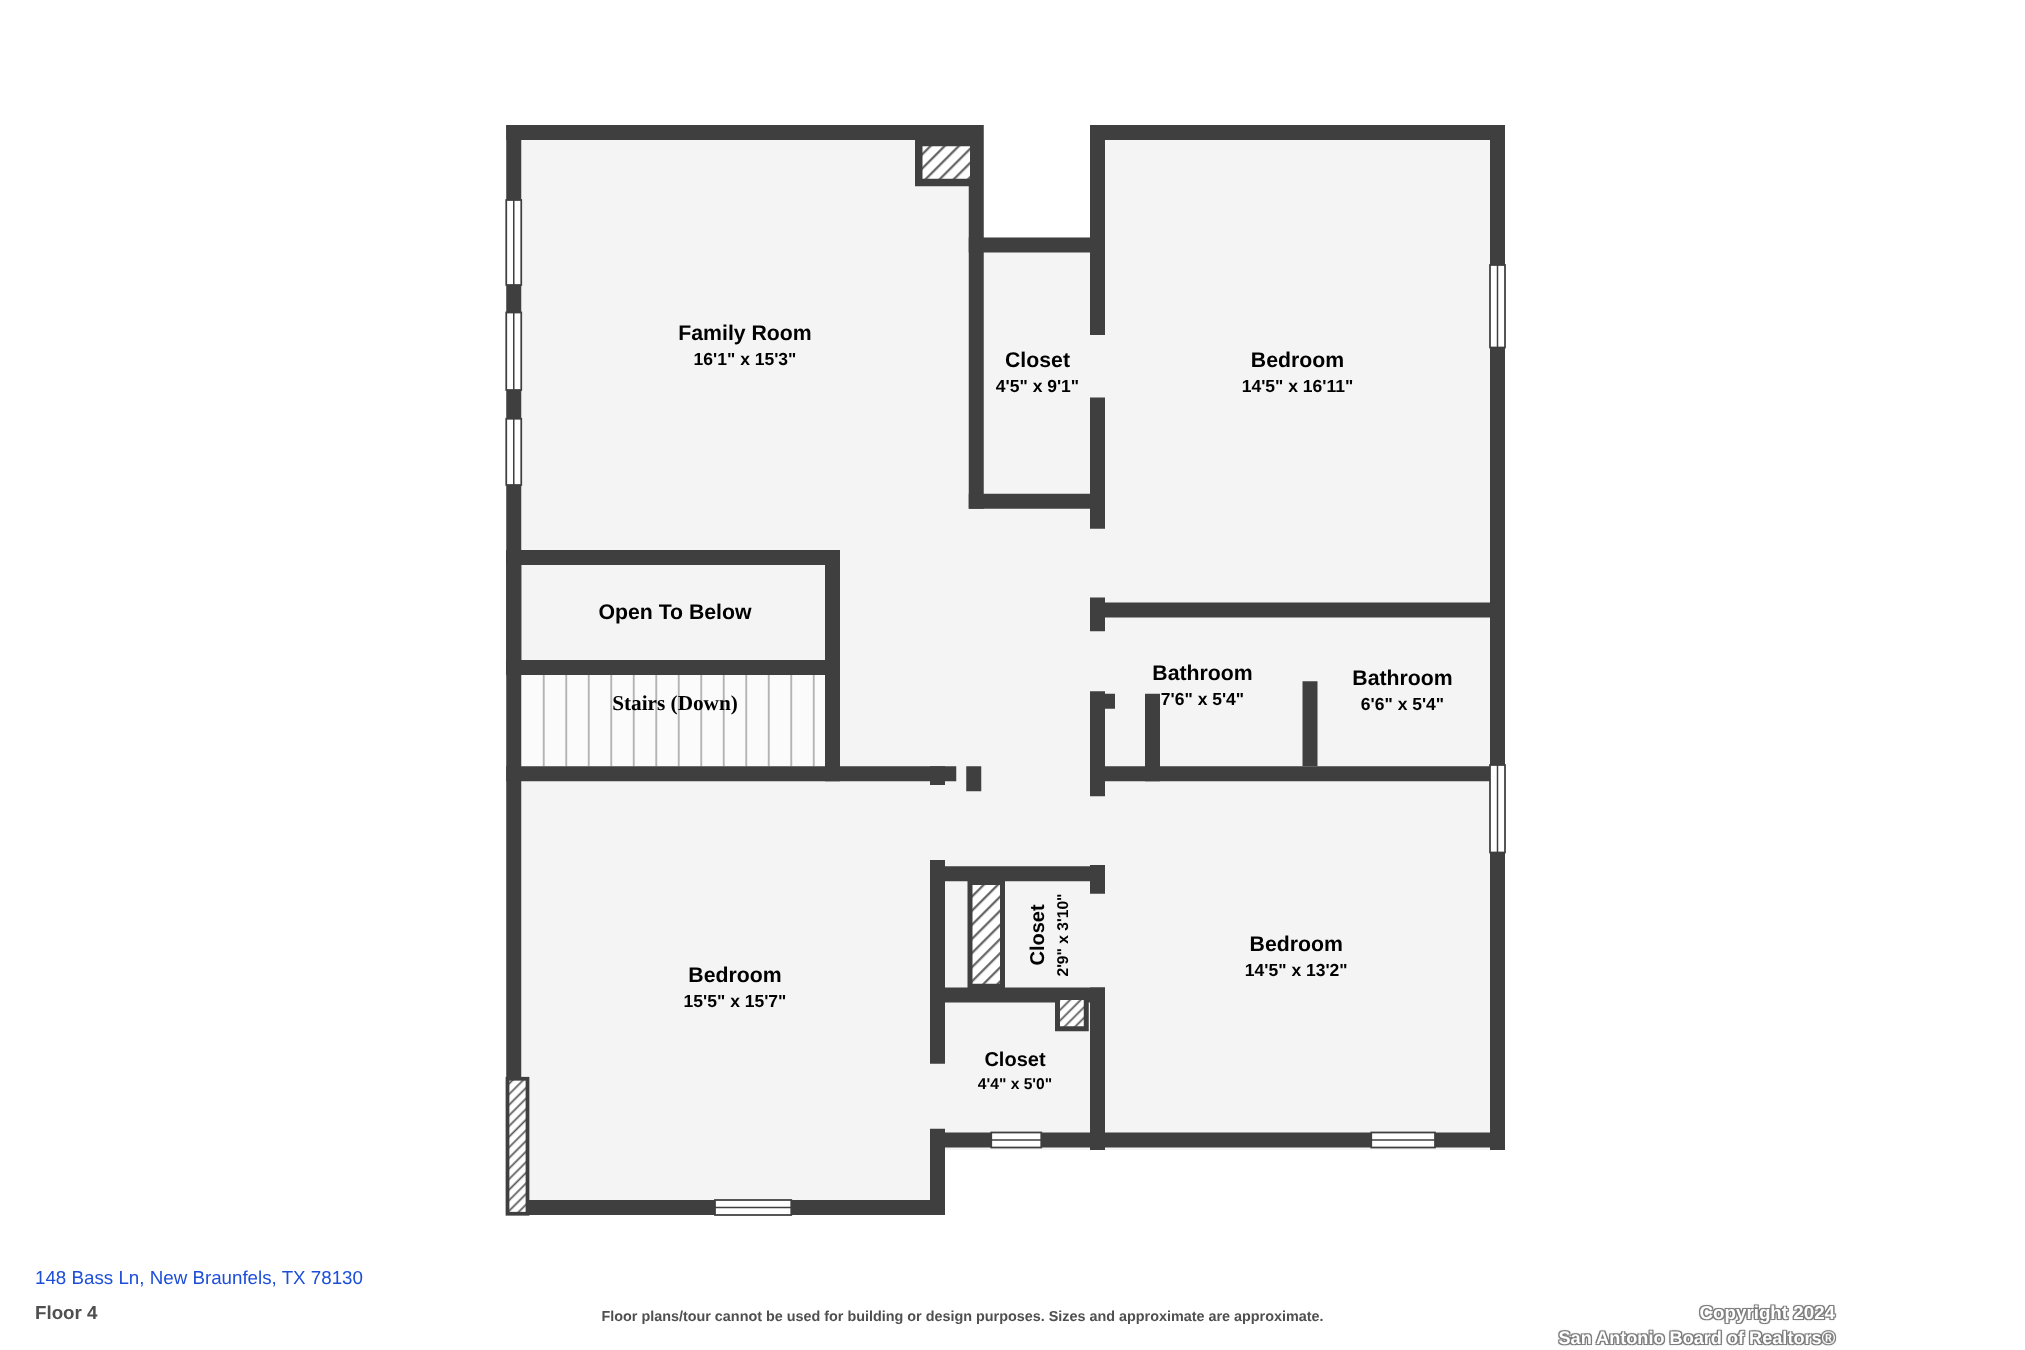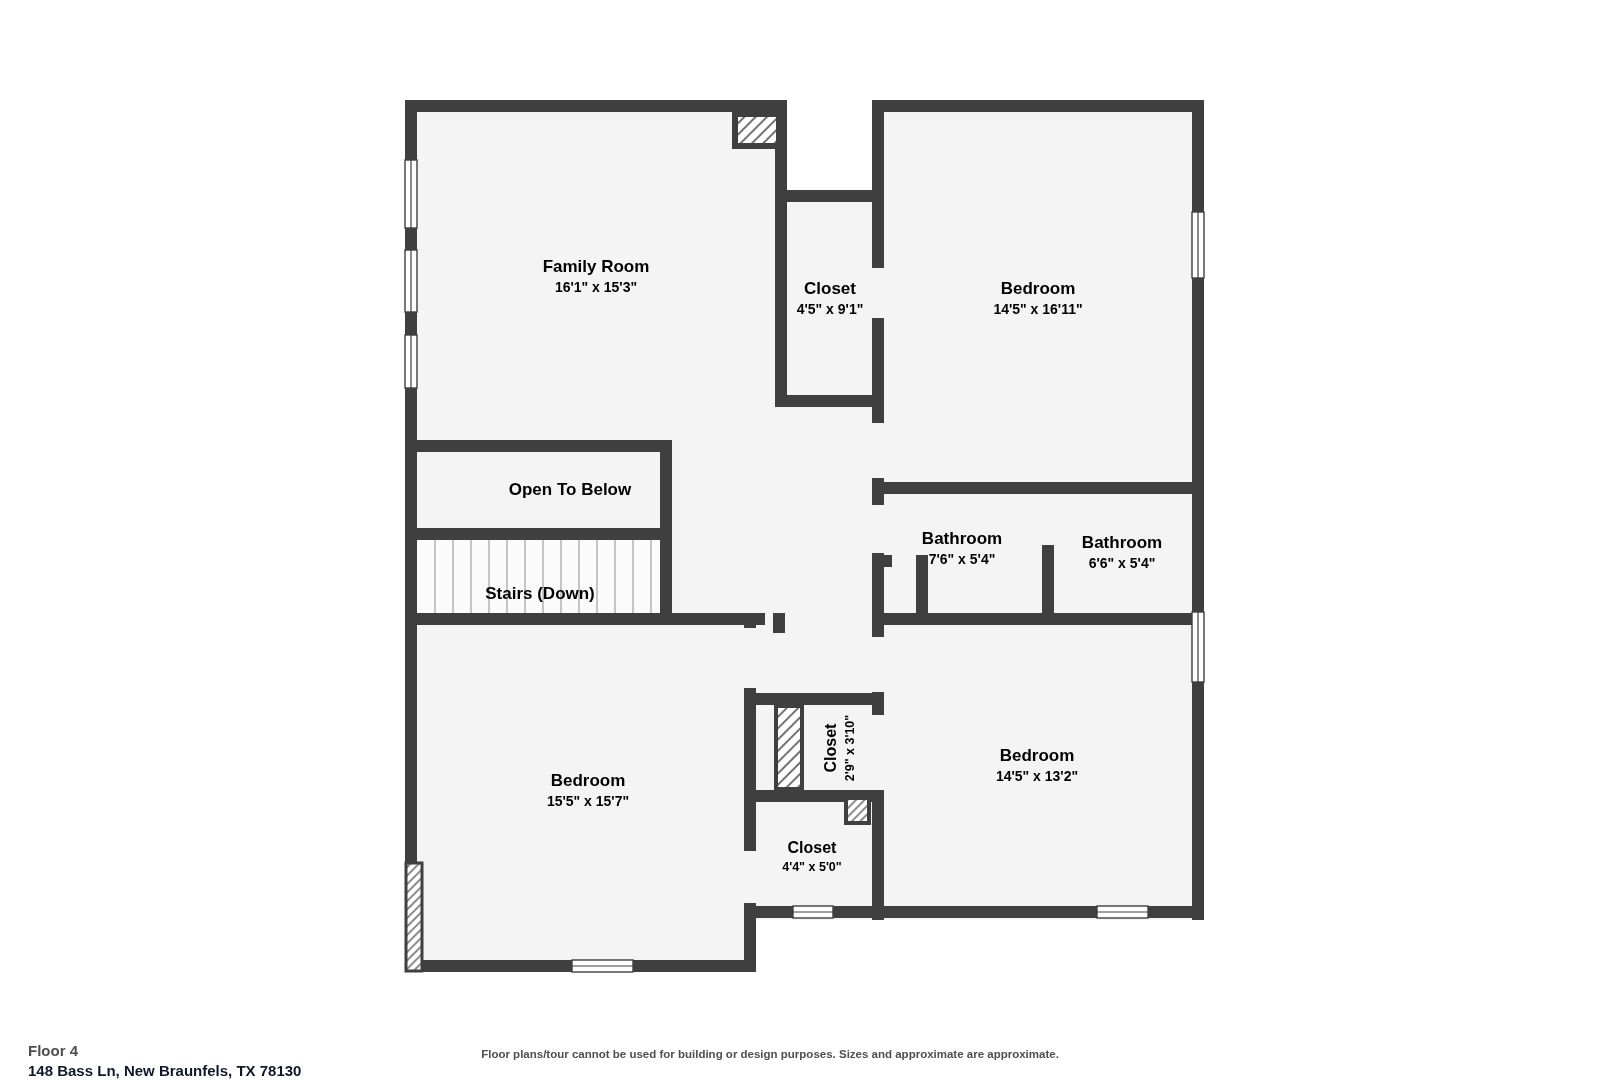--- a/index.html
+++ b/index.html
@@ -7,21 +7,21 @@
         font-family:"Liberation Sans",sans-serif;}
   #plan-svg{position:absolute;left:0;top:0;width:1620px;height:1080px;}
   .room-label{position:absolute;transform:translate(-50%,-50%);text-align:center;
 entity    color:#4a4a4a;font-weight:700;white-space:nowrap;line-height:1.3;}
   .room-label .nm{display:block;font-size:17px;}
   .room-label .dm{display:block;font-size:14px;}
   .room-label.small .nm{font-size:16px;}
   .room-label.small .dm{font-size:12.5px;}
   .room-label.rot{transform:translate(-50%,-50%) rotate(-90deg);}
   .single{font-size:17px;}
-  .addr-line{position:absolute;left:28px;top:1014px;font-size:15px;font-weight:700;color:#0f172a;margin-top:48px;}
+  .addr-line{position:absolute;left:28px;top:1014px;font-size:15px;font-weight:400;color:#1d4ed8;}
   .floor-line{position:absolute;left:28px;top:1042px;font-size:15px;font-weight:700;color:#4f4f4f;}
   .disclaimer{position:absolute;left:770px;top:1048px;transform:translateX(-50%);
               font-size:11.5px;font-weight:700;color:#4f4f4f;white-space:nowrap;}
   .copyright{position:absolute;right:4px;top:1040px;text-align:right;line-height:1.4;
              font-weight:800;color:#ffffff;
              text-shadow:-1px -1px 0 #7d7d7d,1px -1px 0 #7d7d7d,-1px 1px 0 #7d7d7d,
                           1px 1px 0 #7d7d7d,0 0 2px #7d7d7d;}
   .copyright .l1{font-size:15px;display:block;}
   .copyright .l2{font-size:14.5px;display:block;}
 </style>
@@ -146,24 +146,24 @@
     <span class="dm">16'1" x 15'3"</span>
   </div>
   <div class="room-label" style="left:830px;top:298px;">
     <span class="nm">Closet</span>
     <span class="dm">4'5" x 9'1"</span>
   </div>
   <div class="room-label" style="left:1038px;top:298px;">
     <span class="nm">Bedroom</span>
     <span class="dm">14'5" x 16'11"</span>
   </div>
-  <div class="room-label single" style="left:540px;top:490px;margin-left:30px;">
+  <div class="room-label single" style="left:540px;top:490px;">
     <span class="nm">Open To Below</span>
   </div>
-  <div class="room-label single" style="left:540px;top:594px;">
+  <div class="room-label single" style="left:540px;top:563px;font-family:Liberation Serif, serif;">
     <span class="nm">Stairs (Down)</span>
   </div>
   <div class="room-label" style="left:962px;top:548px;">
     <span class="nm">Bathroom</span>
     <span class="dm">7'6" x 5'4"</span>
   </div>
   <div class="room-label" style="left:1122px;top:552px;">
     <span class="nm">Bathroom</span>
     <span class="dm">6'6" x 5'4"</span>
   </div>
@@ -180,13 +180,17 @@
     <span class="dm">4'4" x 5'0"</span>
   </div>
   <div class="room-label" style="left:1037px;top:765px;">
     <span class="nm">Bedroom</span>
     <span class="dm">14'5" x 13'2"</span>
   </div>
 
   <div class="addr-line">148 Bass Ln, New Braunfels, TX 78130</div>
   <div class="floor-line">Floor 4</div>
   <div class="disclaimer">Floor plans/tour cannot be used for building or design purposes. Sizes and approximate are approximate.</div>
+  <div class="copyright">
+    <span class="l1">Copyright 2024</span>
+    <span class="l2">San Antonio Board of Realtors®</span>
+  </div>
 </div>
 
 </body></html>

